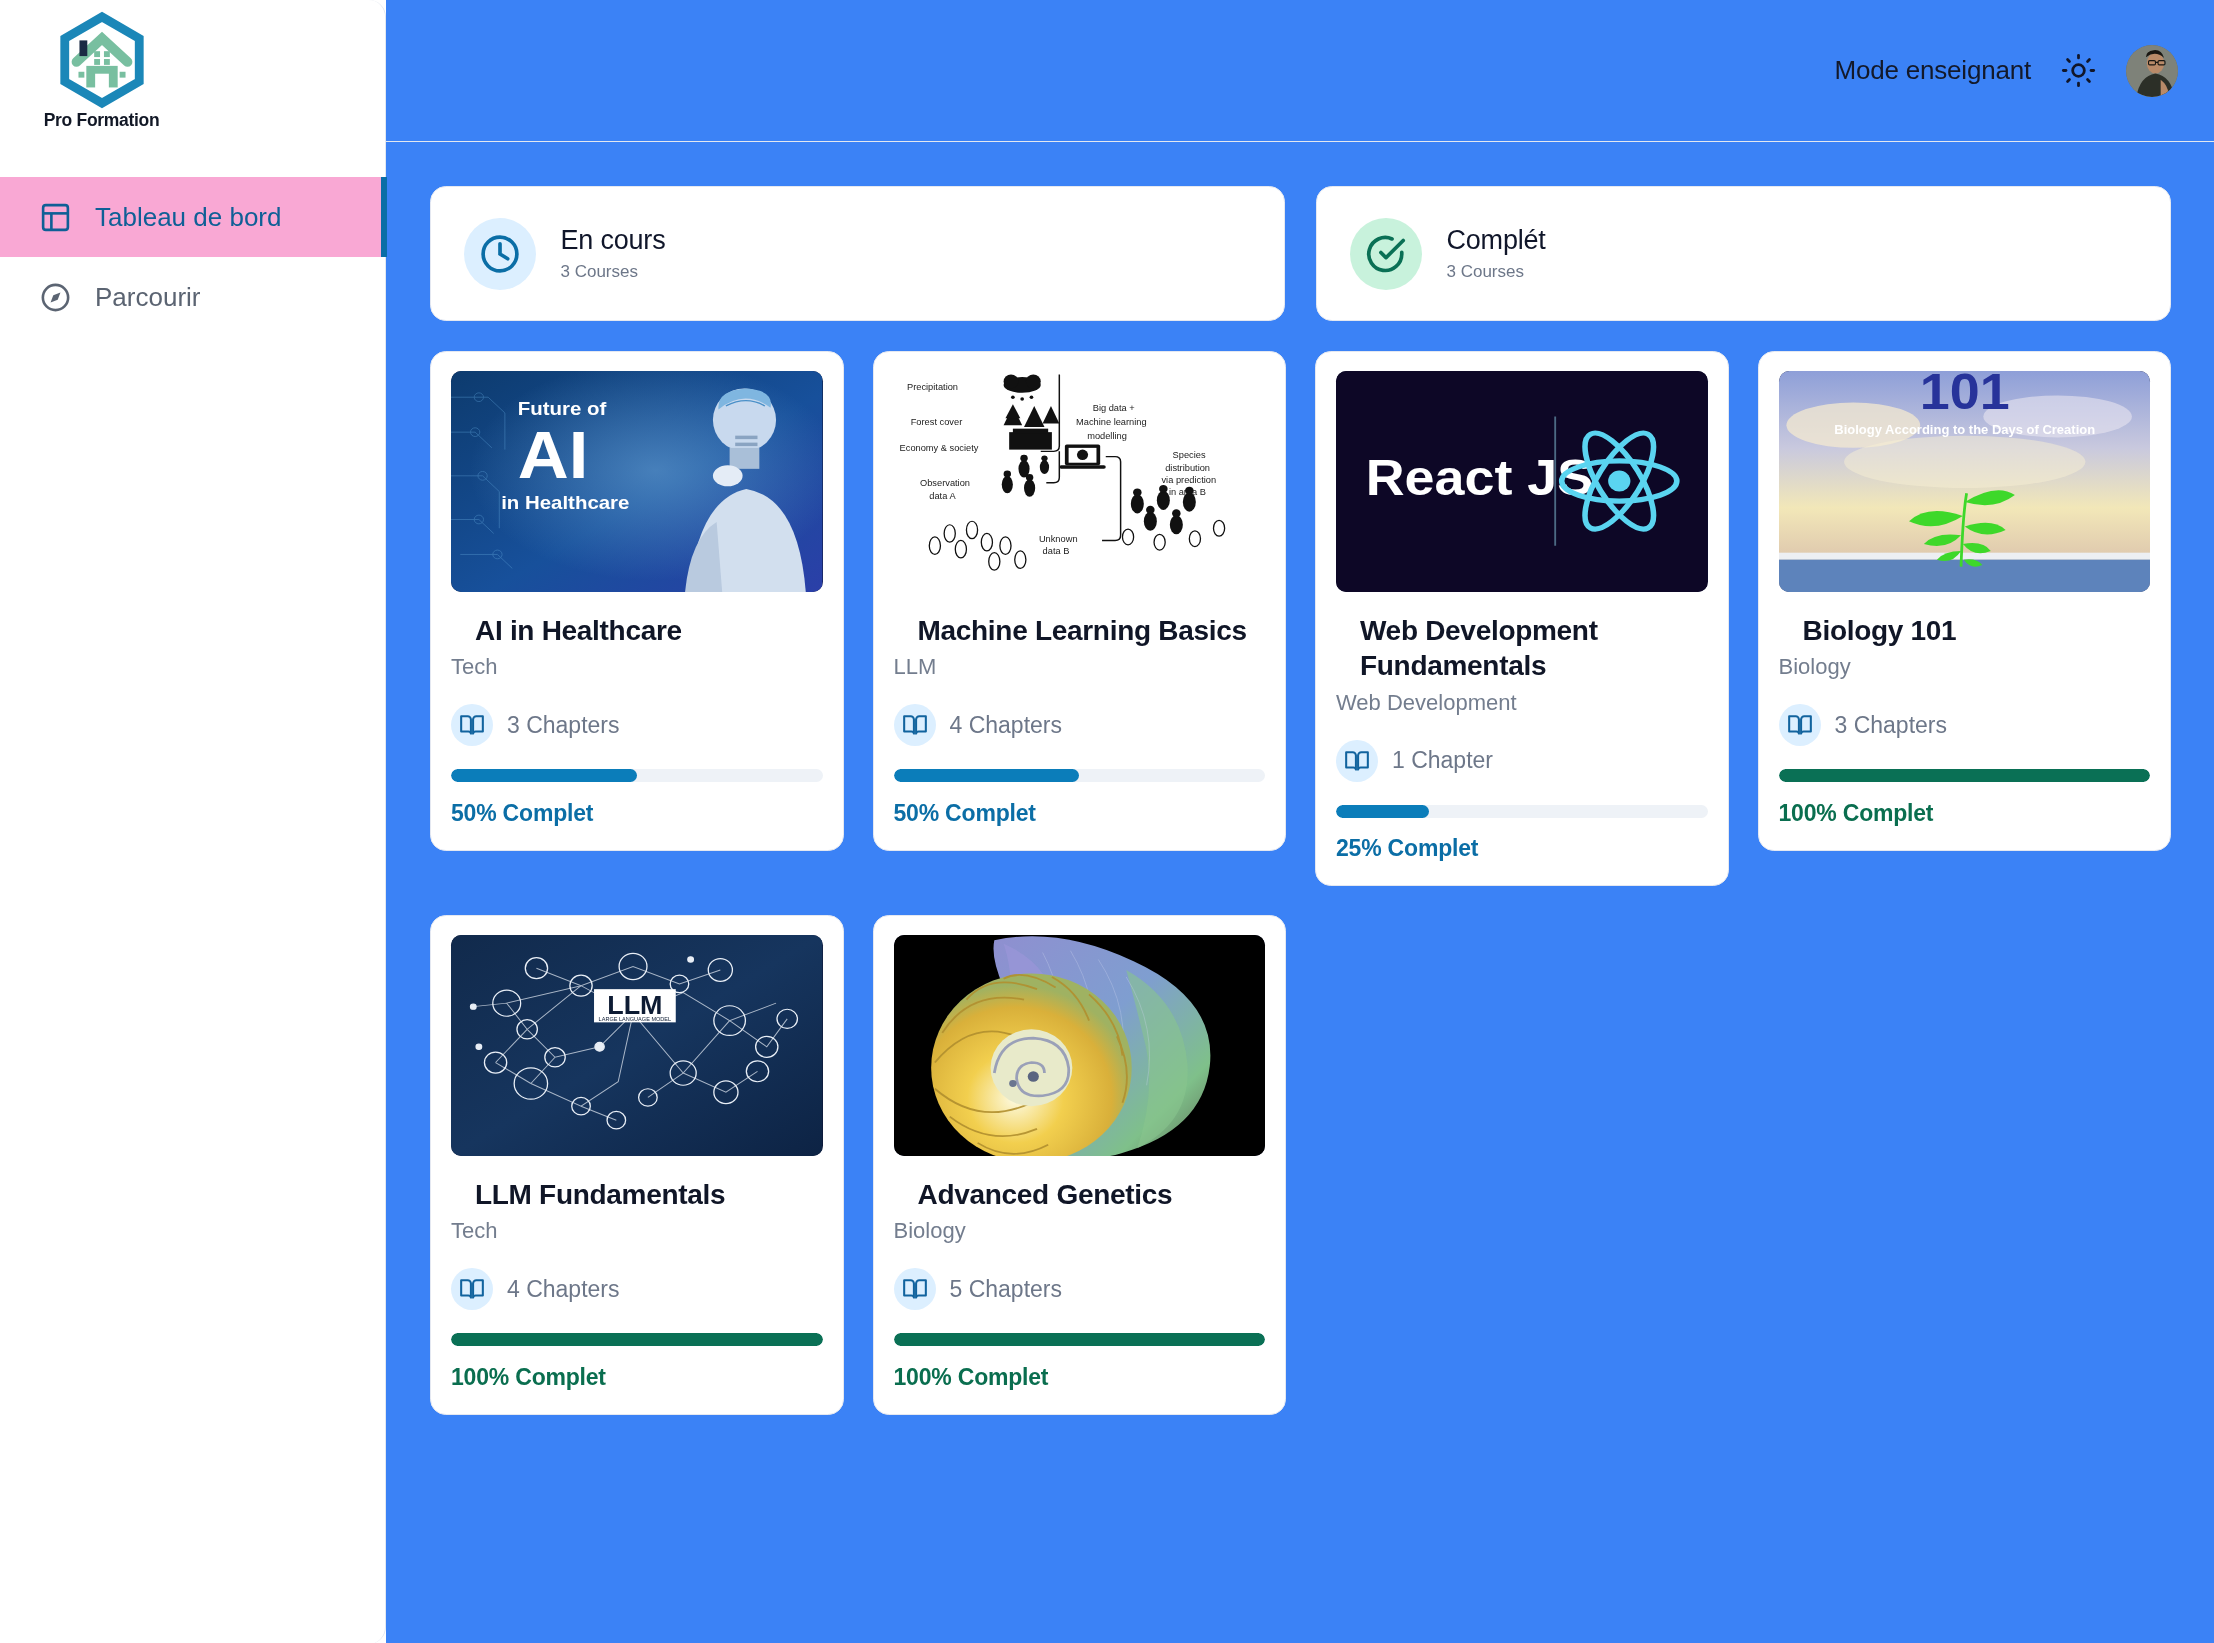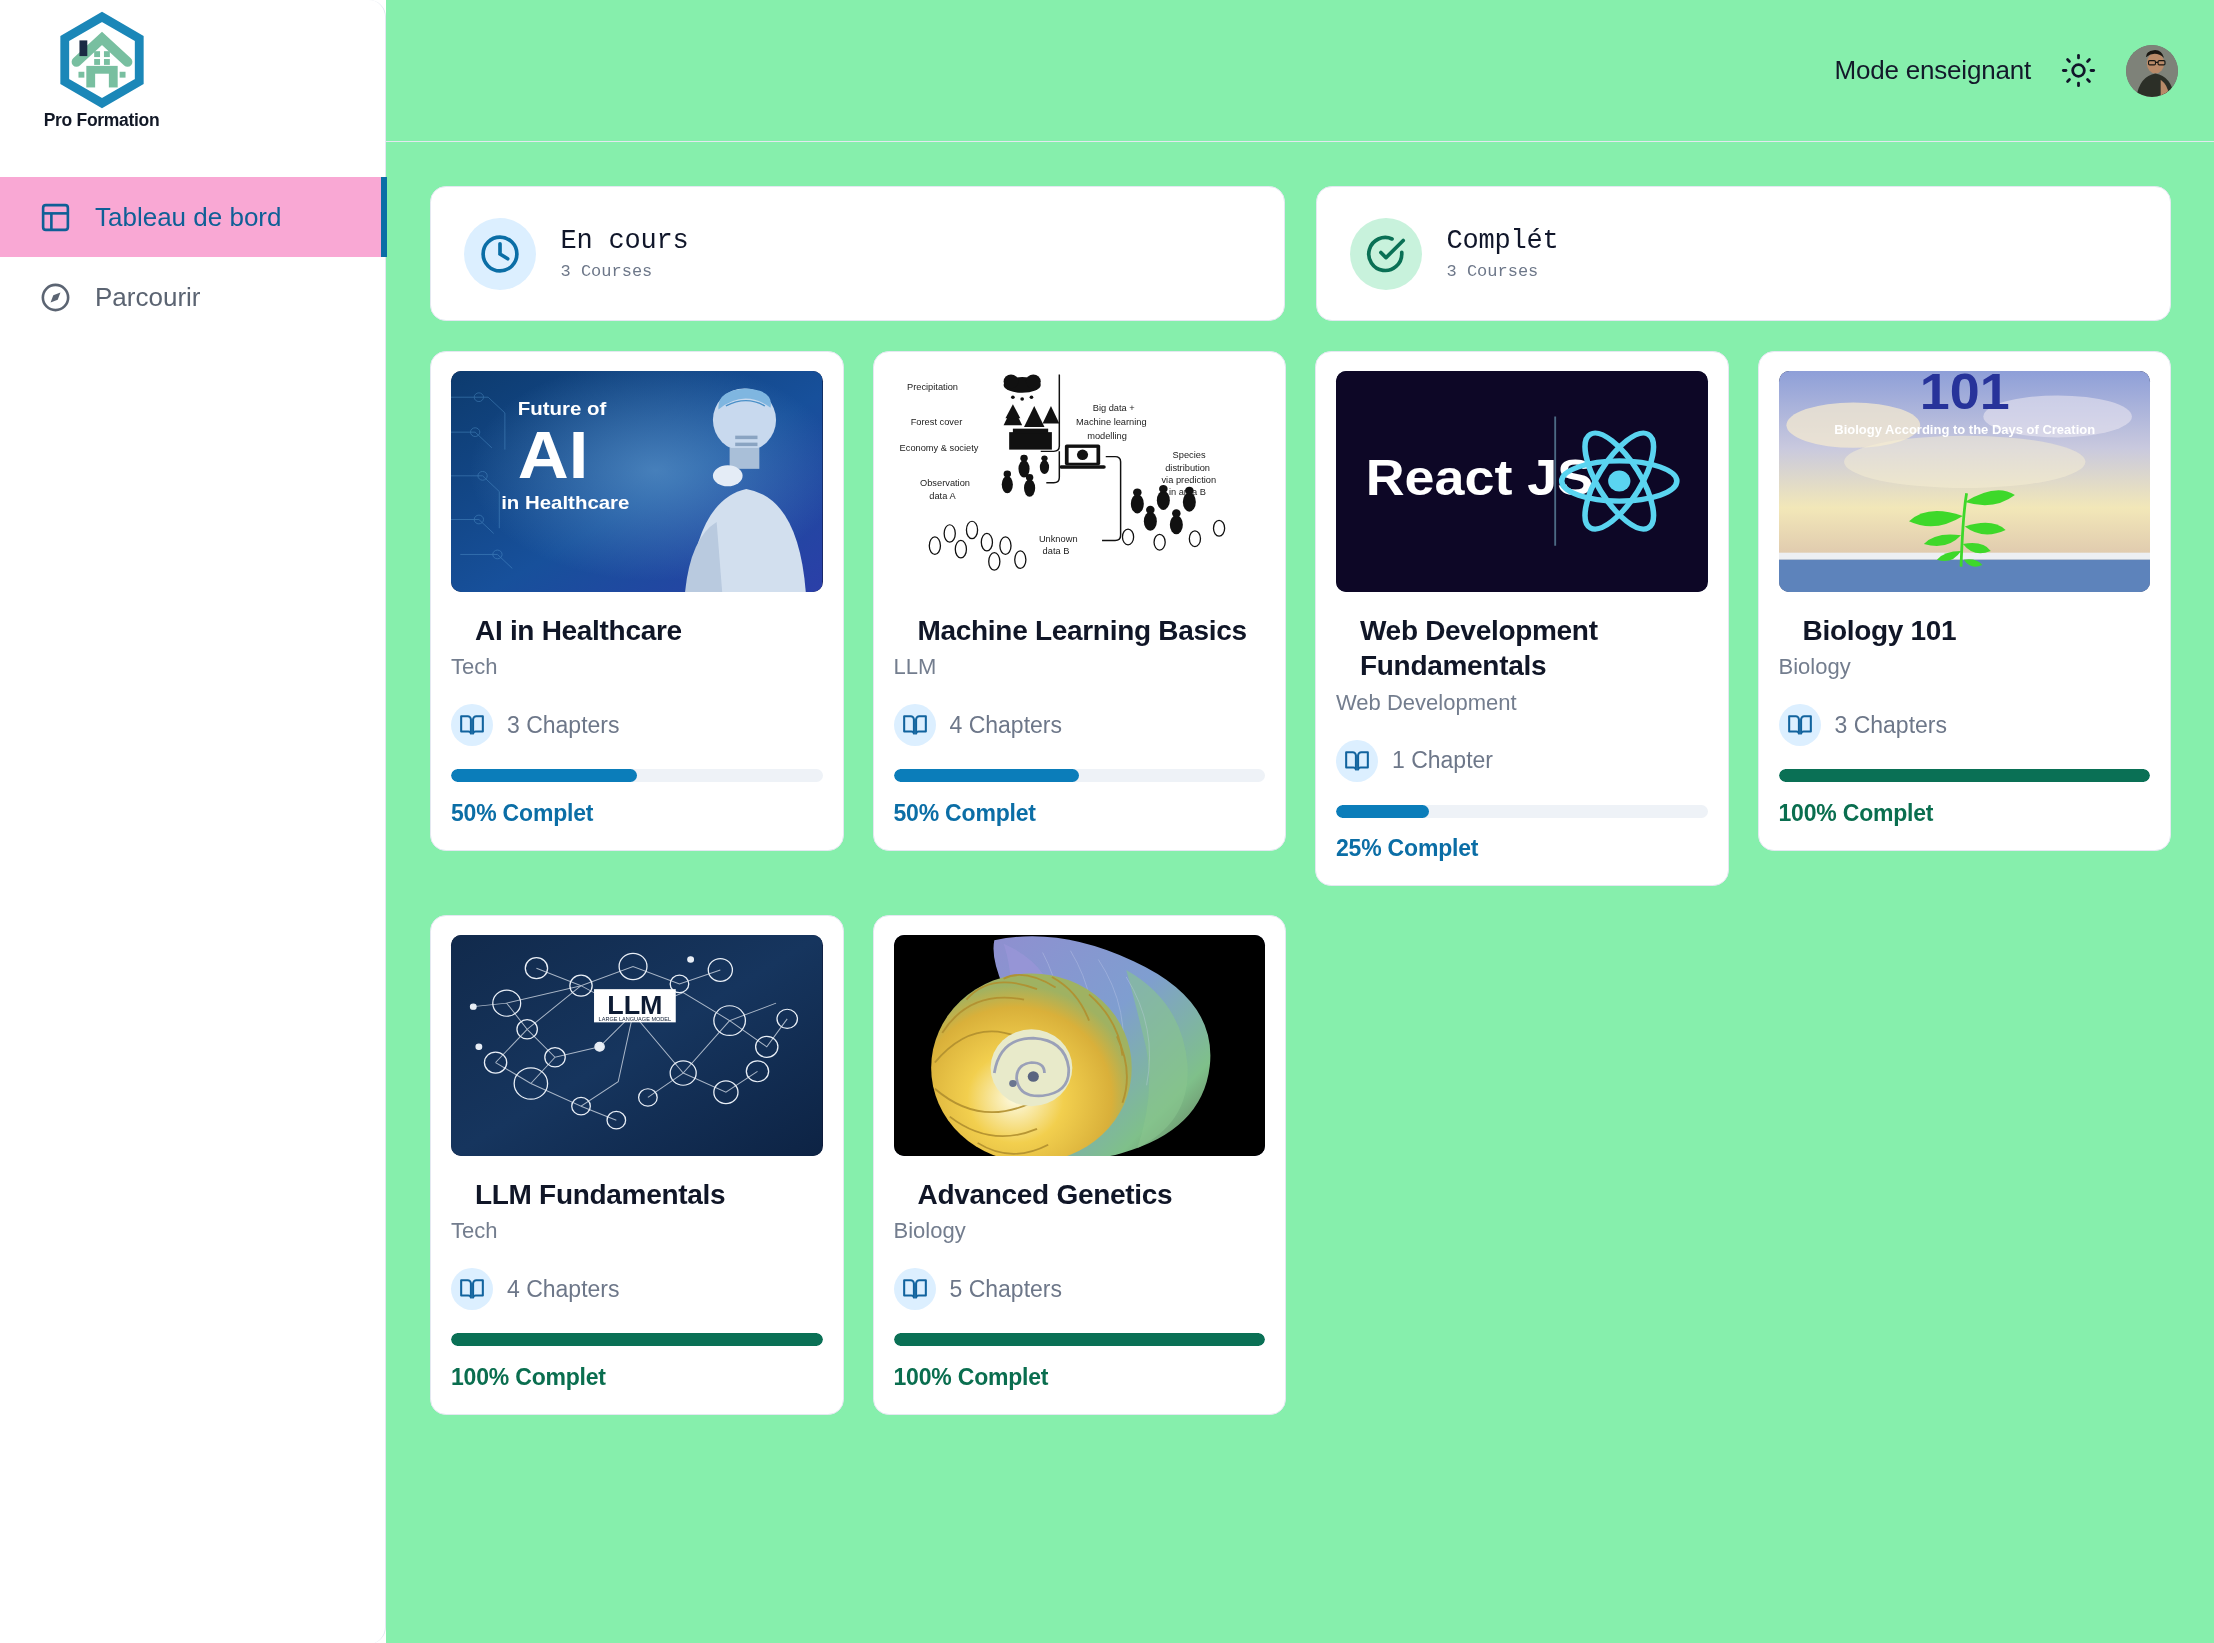--- a/index.html
+++ b/index.html
@@ -43,40 +43,40 @@
     background: #f9a8d4;
     color: #0f5f96;
     font-weight: 400;
   }
   .nav-item.active::after {
     content:""; position: absolute; right: -1.7px; top: 0;
     width: 6.1px; height: 100%; background: #0b6ea6;
   }
 
   
-  .main { flex: 1 1 auto; height: 1644px; display: flex; flex-direction: column; background: #86efac; }
+  .main { flex: 1 1 auto; height: 1644px; display: flex; flex-direction: column; background: #3b82f6; }
   .topbar {
     height: 142px; flex: 0 0 142px;
     border-bottom: 1.7px solid #e3e8f0;
     display: flex; align-items: center; justify-content: flex-end;
     padding-right: 37px; gap: 30px;
   }
   .mode-label { font-size: 26px; color: #13192a; letter-spacing: -0.2px; }
   .sun-icon { width: 35px; height: 35px; display:block; cursor:pointer; }
   .avatar {
     width: 52px; height: 52px; border-radius: 50%;
     overflow: hidden; display: block; cursor: pointer;
     background: #6d7268;
   }
   .avatar svg { display: block; width: 52px; height: 52px; }
 
   .content { padding: 44px; }
 
   
-  .stats { display: flex; gap: 31px; font-family: Liberation Mono, monospace; }
+  .stats { display: flex; gap: 31px; }
   .stat-card {
     flex: 1 1 0; height: 135px;
     border: 1.7px solid #e4e8f1; border-radius: 15.7px;
     background: #fff; display: flex; align-items: center;
     padding-left: 33px; gap: 24.5px;
   }
   .stat-ic-bubble {
     width: 72px; height: 72px; border-radius: 50%;
     display: flex; align-items: center; justify-content: center;
     flex: 0 0 72px;

